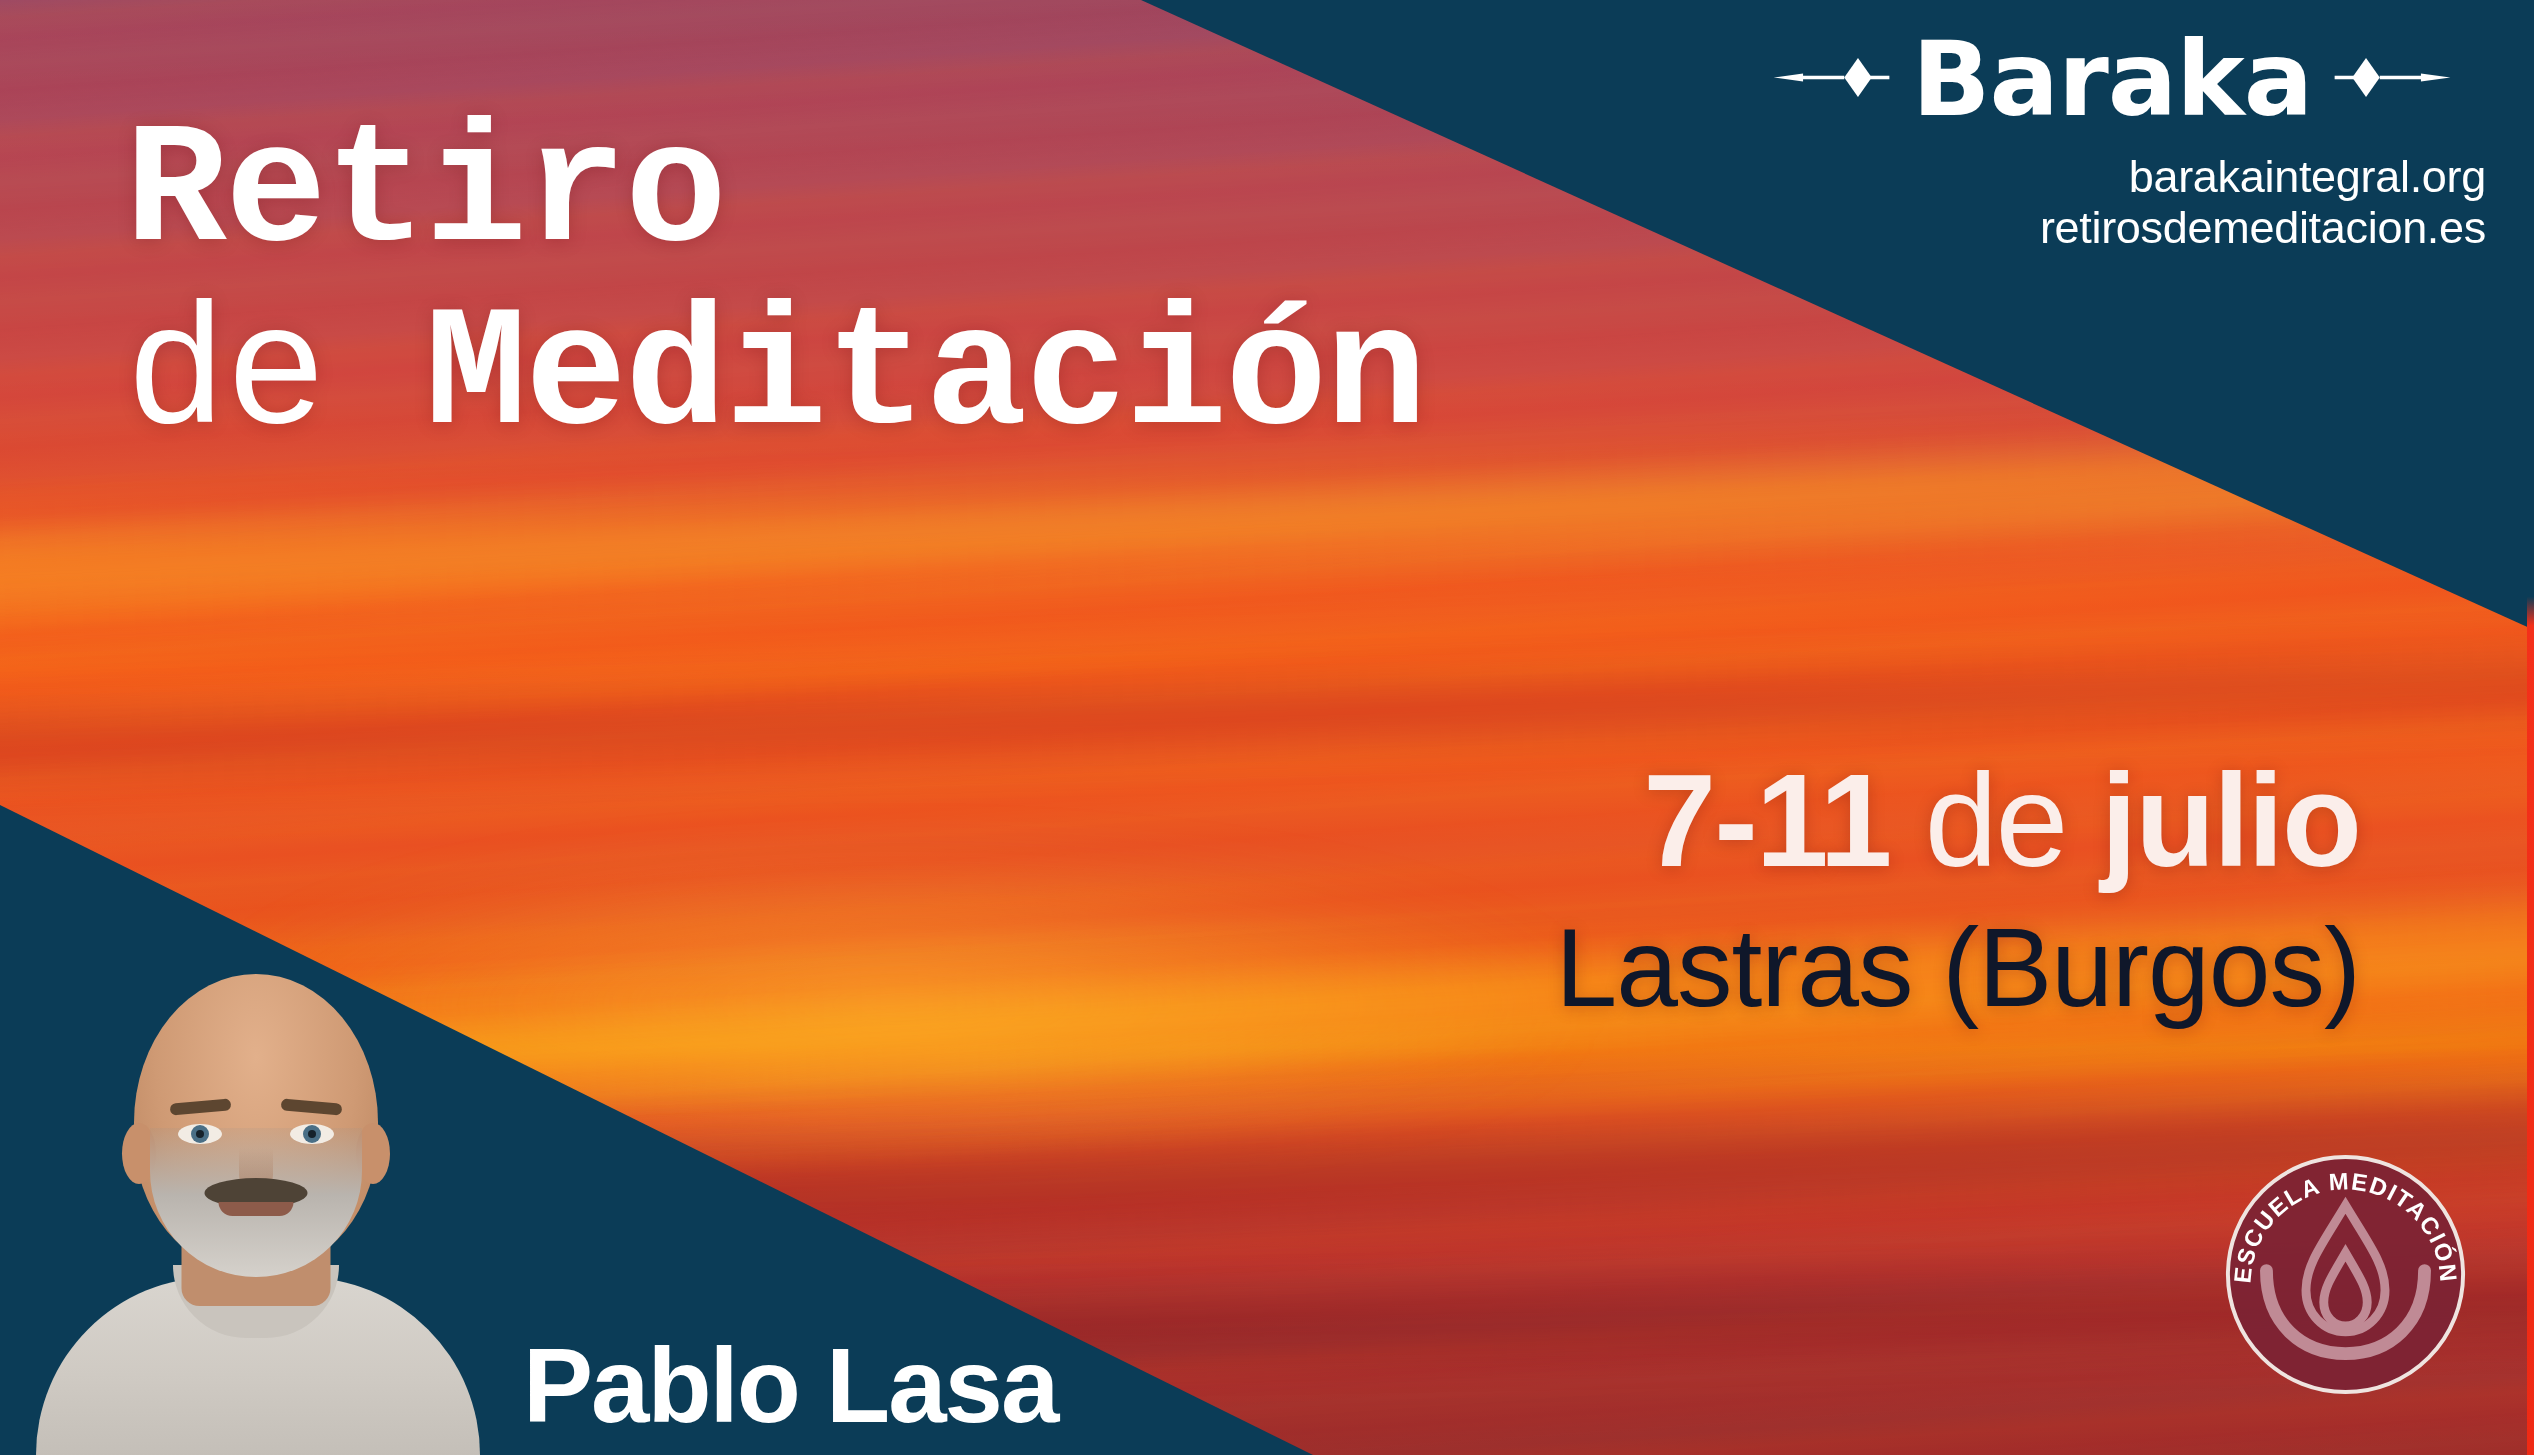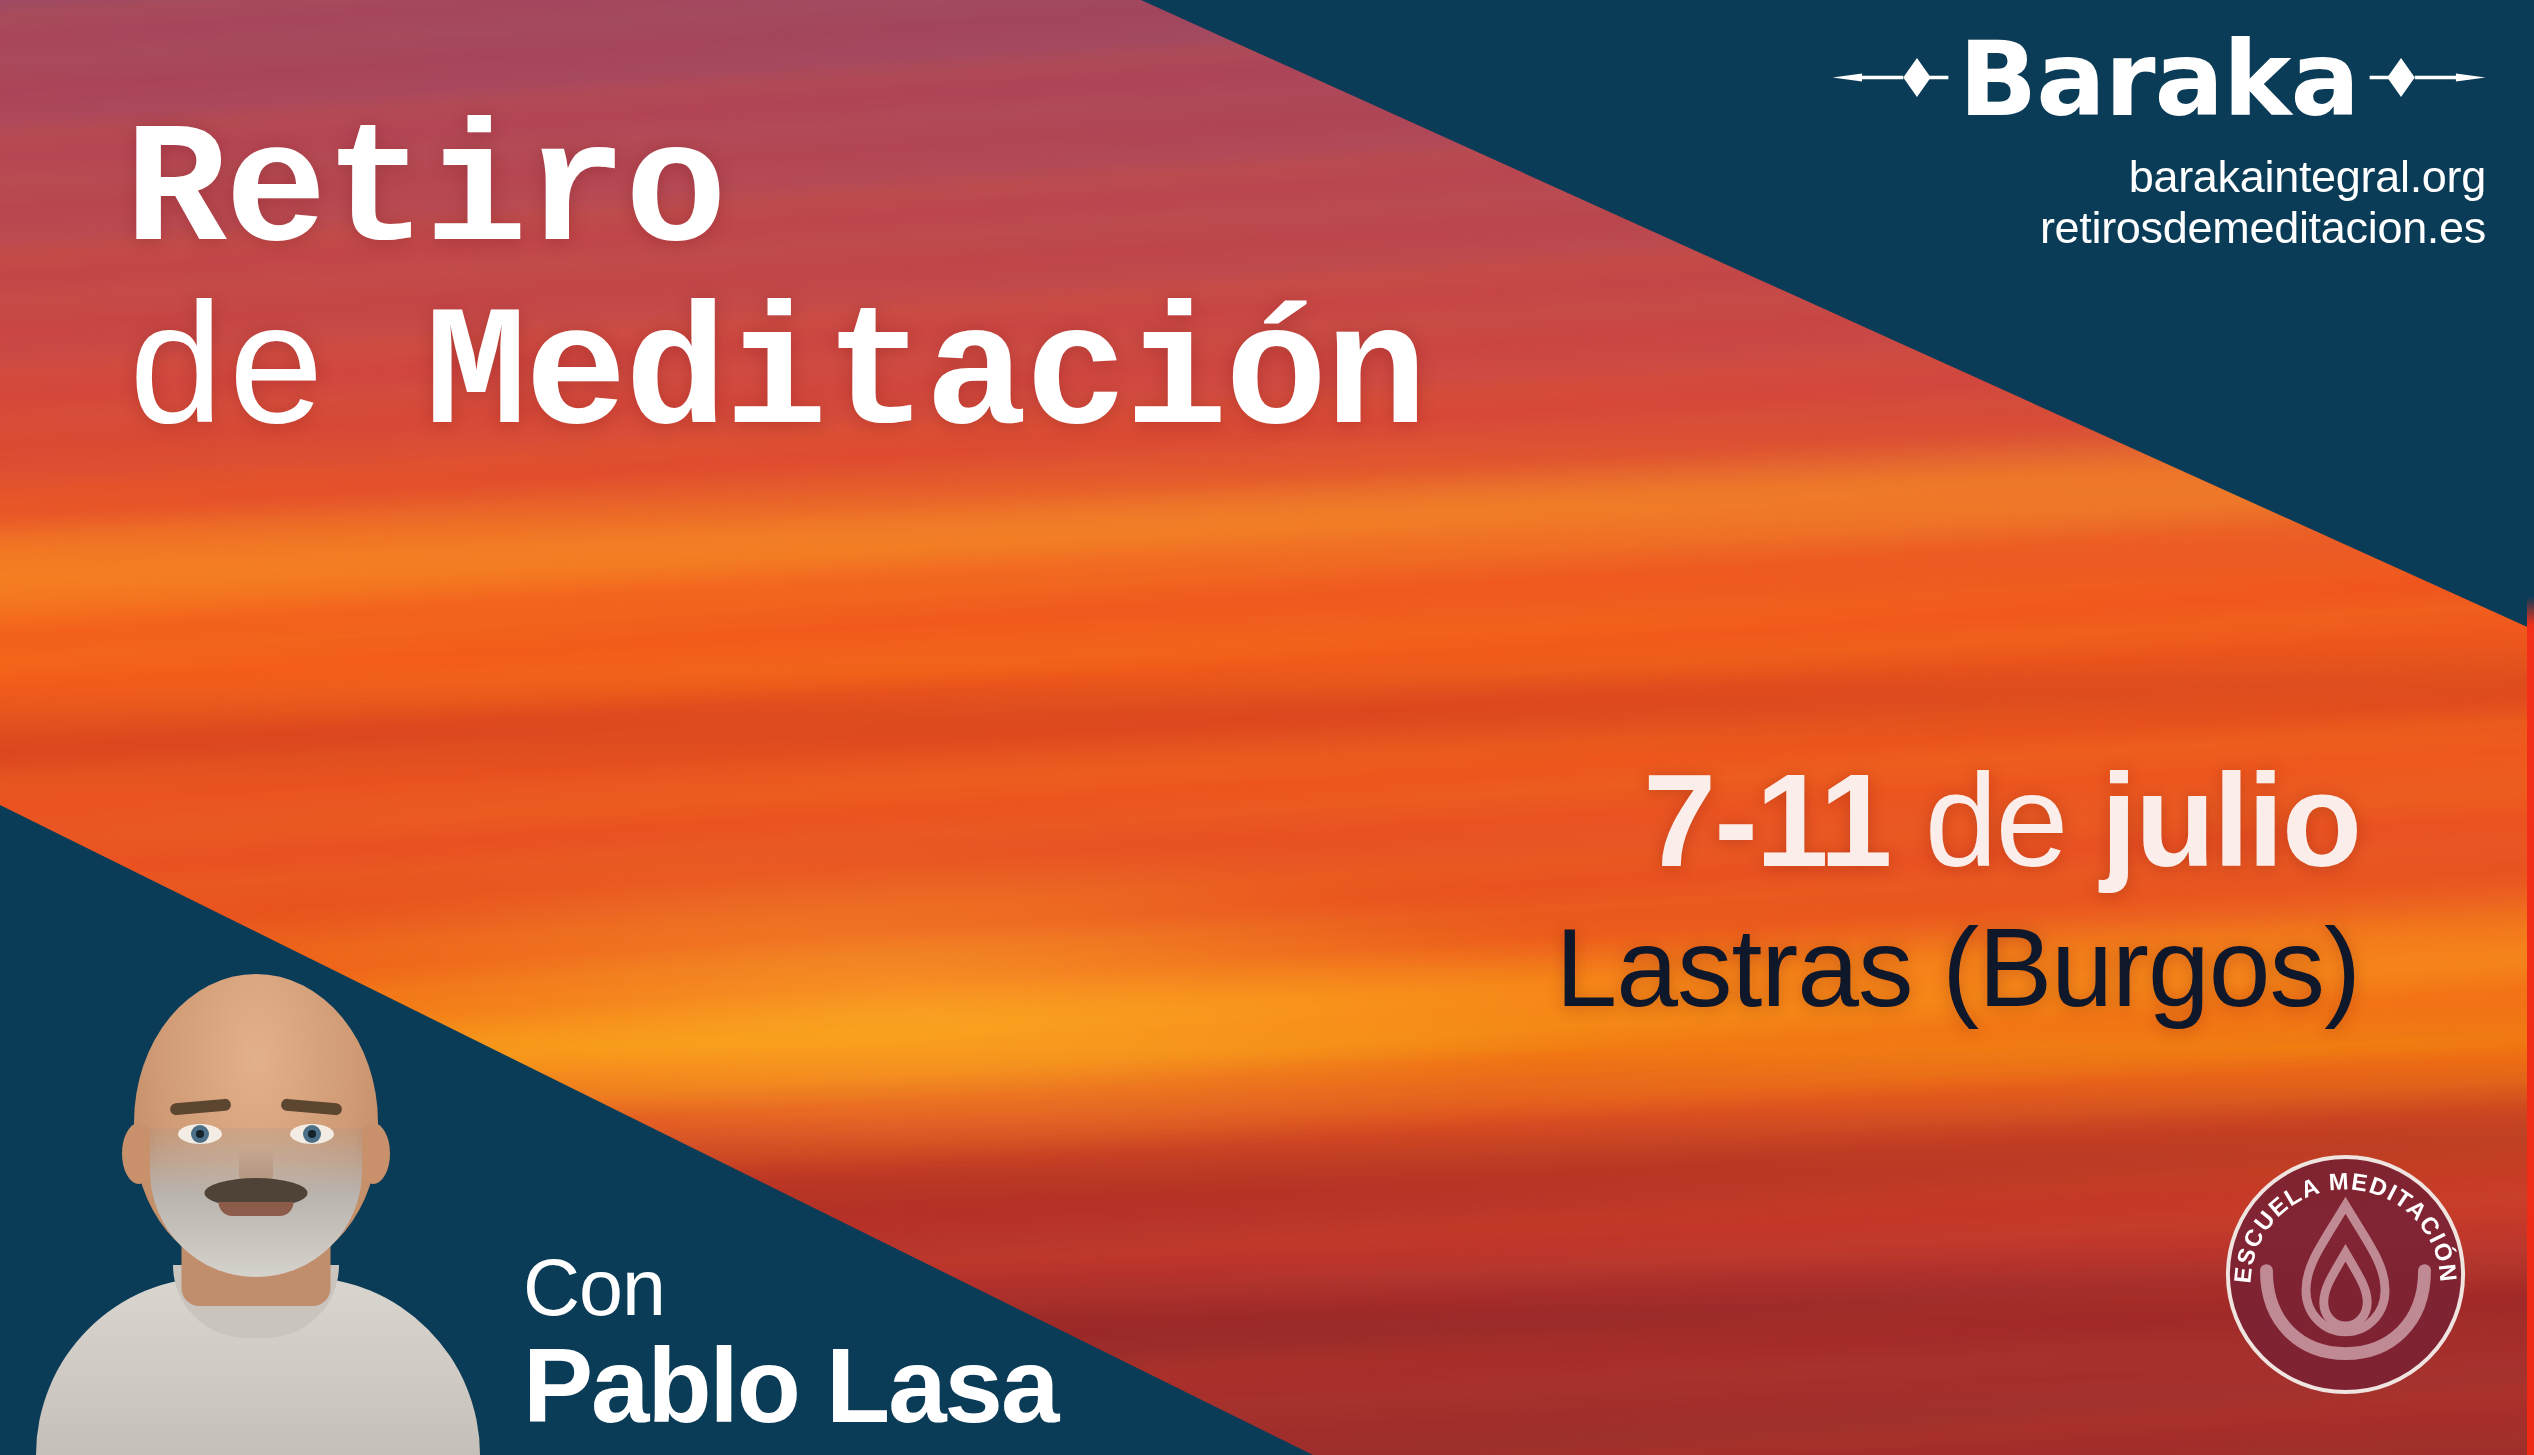--- a/index.html
+++ b/index.html
@@ -91,21 +91,21 @@
     position:absolute;inset:0;
     background:#0b3c57;
     clip-path:polygon(0 805px, 1313px 1455px, 0 1455px);
   }
 
   
   .logo-block{
     position:absolute;right:48px;top:26px;width:713px;text-align:right;color:#fff;
   }
   .wordmark{
-    display:flex;align-items:center;justify-content:flex-end;gap:10px;
+    display:flex;align-items:center;gap:22px;
     height:107px;
   }
   .wordmark-text{
     font-size:103px;font-weight:700;letter-spacing:-1px;line-height:1;
     color:#fff;font-family:"DejaVu Sans","Liberation Sans",sans-serif;
   }
   .ornament{display:block;}
   .urls{margin-top:18px;}
   .url-line{
     font-size:45px;line-height:1.14;color:#fff;font-weight:400;
@@ -296,21 +296,20 @@
       <div class="p-eye r">
           <span class="p-iris"></span>
         </div>
       <div class="p-nose"></div>
       <div class="p-stache"></div>
       <div class="p-mouth"></div>
     </div>
   </div>
 
   <div class="presenter-text">
-    <div class="pt-con">Con</div>
     <div class="pt-name">Pablo Lasa</div>
   </div>
 
   <div class="badge">
     <svg width="249" height="249" viewBox="0 0 252 252" aria-hidden="true">
       <defs>
         <path id="arcpath" d="M 30 136 A 96 96 0 0 1 222 136" fill="none"></path>
       </defs>
       <circle cx="126" cy="126" r="119" fill="#7c2234" fill-opacity="0.93"></circle>
       <circle cx="126" cy="126" r="119" fill="none" stroke="#efe4e0" stroke-width="4"></circle>

